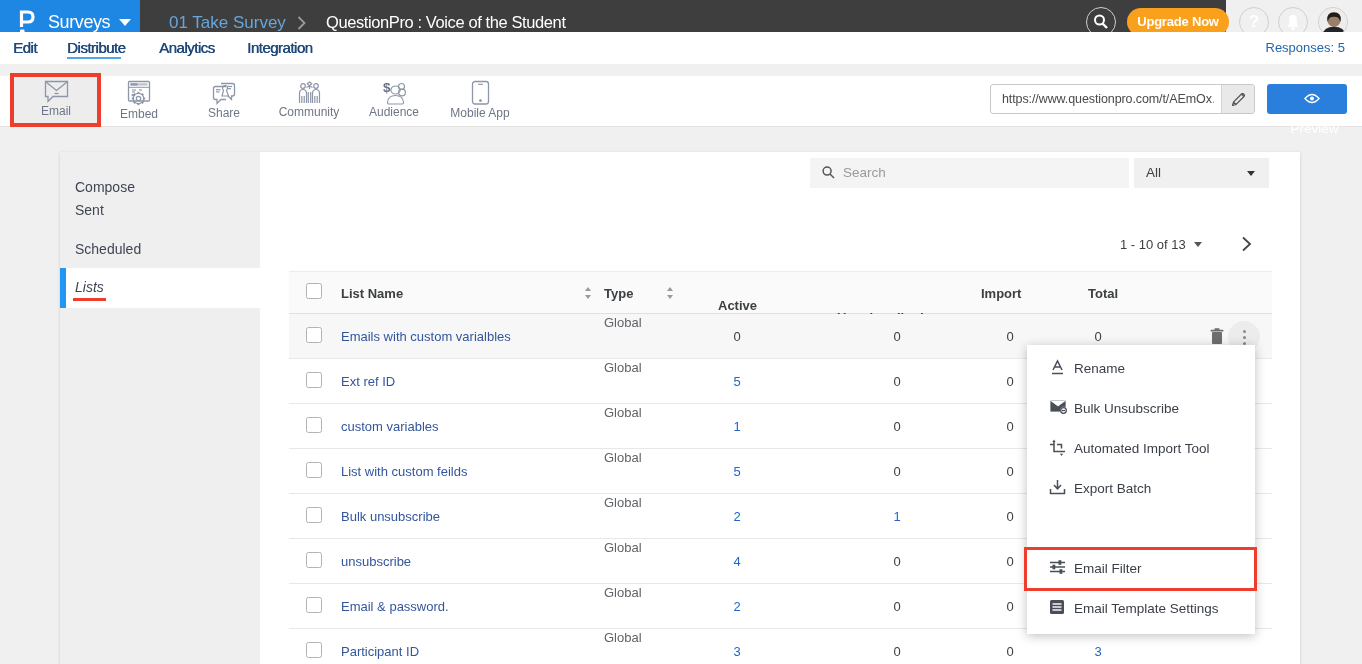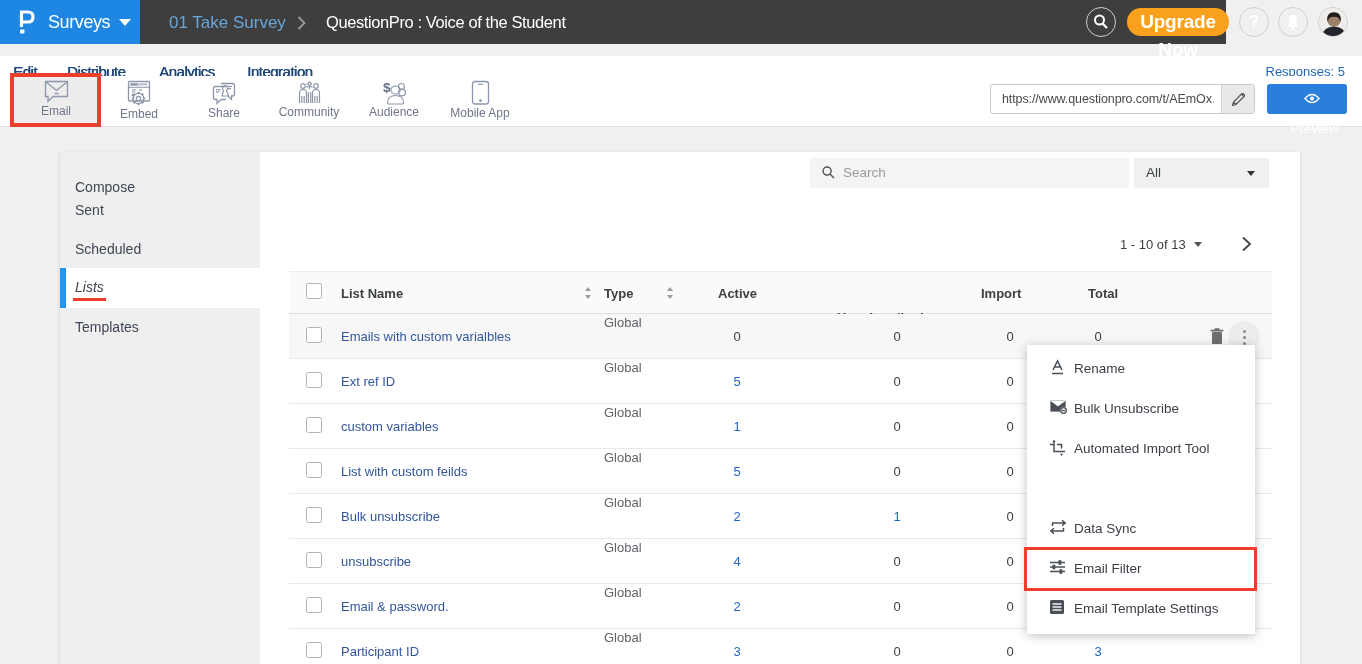--- a/index.html
+++ b/index.html
@@ -7,25 +7,25 @@
   body { font-family:"Liberation Sans", sans-serif; background:#f0f0f0; position:relative; }
 
   
   #topbar { position:absolute; left:0; top:0; width:1226px; height:44px; background:#3e3e3e; }
   #logoarea { position:absolute; left:0; top:0; width:140px; height:44px; background:#1e87e4; }
   #surveys { position:absolute; left:48px; top:12px; color:#fff; font-size:18px; letter-spacing:-0.4px; }
   #survcaret { position:absolute; left:119px; top:19px; width:0; height:0; border-left:6px solid transparent; border-right:6px solid transparent; border-top:7px solid #fff; }
   .crumb1 { position:absolute; left:169px; top:13px; color:#68a5d9; font-size:17px; }
   .crumb2 { position:absolute; left:326px; top:13px; color:#fff; font-size:16.5px; letter-spacing:-0.4px; }
   .cicon { position:absolute; top:7px; width:30px; height:30px; border:1px solid #cfcfcf; border-radius:50%; }
-  #upgrade { position:absolute; left:1127px; top:8px; width:102px; height:28px; background:#f9a11c; border-radius:14px; color:#fff; font-size:19px; font-weight:bold; letter-spacing:-0.2px; text-align:center; line-height:28px; }
+  #upgrade { position:absolute; left:1127px; top:8px; width:102px; height:28px; background:#f9a11c; border-radius:14px; color:#fff; font-size:13px; font-weight:bold; letter-spacing:-0.2px; text-align:center; line-height:28px; }
   #avatar { position:absolute; left:1318px; top:7px; width:30px; height:30px; border-radius:50%; border:1px solid #cfcfcf; background:#d8d8d8; overflow:hidden; }
 
   
-  #navrow { position:absolute; left:0; top:32px; width:1362px; height:32px; background:#fff;margin-top:24px; }
+  #navrow { position:absolute; left:0; top:32px; width:1362px; height:32px; background:#fff; }
   .navitem { position:absolute; top:7px; color:#20497a; font-size:15px; letter-spacing:-0.5px; text-shadow:0.5px 0 0 #20497a; }
   #distunder { position:absolute; left:67px; top:25px; width:54px; height:2px; background:#51a7e8; }
   #responses { position:absolute; right:17px; top:8px; color:#2167ae; font-size:13px; }
 
   
   #toolbar { position:absolute; left:0; top:76px; width:1362px; height:51px; background:#fff; border-bottom:1px solid #e2e2e2; }
   .tool { position:absolute; top:0; text-align:center; color:#6e7687; font-size:12px; }
   .tool svg { display:block; margin:0 auto; }
   #emailtile { position:absolute; left:14px; top:0px; width:84px; height:49px; background:#ededed; }
   #emailredbox { position:absolute; left:10px; top:-3px; width:91px; height:54px; border:4px solid #ee3d2c; z-index:5; }
@@ -223,21 +223,20 @@
 <div id="panel">
   <div id="sidebar">
     <div class="sideitem" style="top:16px;">Compose</div>
     <div class="sideitem" style="top:39px;">Sent</div>
     <div class="sideitem" style="top:78px;">Scheduled</div>
     <div id="activeitem">
         <div id="activebar"></div>
         <div class="sideitem" style="top:0; left:15px;">Lists</div>
       </div>
     <div id="listsunder"></div>
-    <div class="sideitem" style="top:156px;">Templates</div>
   </div>
 
   <div id="searchbox"><svg width="13" height="13" viewBox="0 0 14 14" style="vertical-align:-2px; margin:0 8px 0 12px;">
         <circle cx="5.5" cy="5.5" r="4.3" fill="none" stroke="#555" stroke-width="1.6"></circle>
         <line x1="8.8" y1="8.8" x2="13" y2="13" stroke="#555" stroke-width="1.6"></line>
       </svg>Search</div>
   <div id="alldrop"><span style="margin-left:12px;">All</span>
     <span style="position:absolute; right:14px; top:13px; width:0; height:0; border-left:4.5px solid transparent; border-right:4.5px solid transparent; border-top:5.5px solid #333;"></span>
   </div>
   <div id="paging">1 - 10 of 13
@@ -253,21 +252,21 @@
       <div style="position:absolute; left:52px; top:14px;">List Name</div>
       <svg width="8" height="14" viewBox="0 0 8 14" style="position:absolute; left:295px; top:14px;">
           <path d="M4 1 L7 5 L1 5 Z" fill="#9a9a9a"></path>
           <path d="M4 13 L7 9 L1 9 Z" fill="#9a9a9a"></path>
         </svg>
       <div style="position:absolute; left:315px; top:14px;">Type</div>
       <svg width="8" height="14" viewBox="0 0 8 14" style="position:absolute; left:377px; top:14px;">
           <path d="M4 1 L7 5 L1 5 Z" fill="#9a9a9a"></path>
           <path d="M4 13 L7 9 L1 9 Z" fill="#9a9a9a"></path>
         </svg>
-      <div style="position:absolute; left:429px; top:14px;">Active</div>
+      <div style="position:absolute; left:429px; top:26px;">Active</div>
       <div style="position:absolute; left:548px; top:14px;margin-top:24px;">Unsubscribed</div>
       <div style="position:absolute; left:692px; top:14px;">Import</div>
       <div style="position:absolute; left:799px; top:14px;">Total</div>
     </div>
 
     <div class="trow" style="top:43px; background:#f7f7f7;">
       <div class="cb"></div>
         <div class="lname">Emails with custom varialbles</div>
         <div class="gtype">Global</div>
       <div class="num dark" style="left:428px;">0</div>
@@ -361,26 +360,26 @@
   <div class="mitem" style="top:83px;">
     <svg width="17" height="18" viewBox="0 0 17 18">
         <path d="M5 2.5 V12.5 H16" fill="none" stroke="#4a4f57" stroke-width="1.5"></path>
         <path d="M1 5.5 H5" stroke="#4a4f57" stroke-width="1.5"></path>
         <path d="M8 5.5 H12.5 V9.5" fill="none" stroke="#4a4f57" stroke-width="1.5"></path>
         <path d="M3.4 3 L5 0.6 L6.6 3 Z" fill="#4a4f57"></path>
         <path d="M10.9 14.7 L12.5 17.1 L14.1 14.7 Z" fill="#4a4f57"></path>
       </svg>
     <div class="mlabel">Automated Import Tool</div>
   </div>
-  <div class="mitem" style="top:163px;">
-    <svg width="18" height="16" viewBox="0 0 18 16">
-        <path d="M3.5 7 V4 H15.5 M13 1.2 L16.2 4 L13 6.8" fill="none" stroke="#4a4f57" stroke-width="1.5"></path>
-        <path d="M14.5 9 V12 H2.5 M5 9.2 L1.8 12 L5 14.8" fill="none" stroke="#4a4f57" stroke-width="1.5"></path>
-      </svg>
-    <div class="mlabel">Data Sync</div>
+  <div class="mitem" style="top:123px;">
+    <svg width="17" height="17" viewBox="0 0 17 17">
+        <path d="M8.5 1 V9 M5 6 L8.5 9.8 L12 6" fill="none" stroke="#4a4f57" stroke-width="1.5"></path>
+        <path d="M1.5 10 V14.5 H15.5 V10" fill="none" stroke="#4a4f57" stroke-width="1.5"></path>
+      </svg>
+    <div class="mlabel">Export Batch</div>
   </div>
   <div class="mitem" style="top:203px;">
     <svg width="17" height="16" viewBox="0 0 17 16">
         <line x1="1" y1="3.5" x2="16" y2="3.5" stroke="#4a4f57" stroke-width="1.5"></line>
         <line x1="1" y1="8" x2="16" y2="8" stroke="#4a4f57" stroke-width="1.5"></line>
         <line x1="1" y1="12.5" x2="16" y2="12.5" stroke="#4a4f57" stroke-width="1.5"></line>
         <rect x="9.5" y="1.2" width="2.8" height="4.6" fill="#4a4f57"></rect>
         <rect x="3.5" y="5.7" width="2.8" height="4.6" fill="#4a4f57"></rect>
         <rect x="10.5" y="10.2" width="2.8" height="4.6" fill="#4a4f57"></rect>
       </svg>

